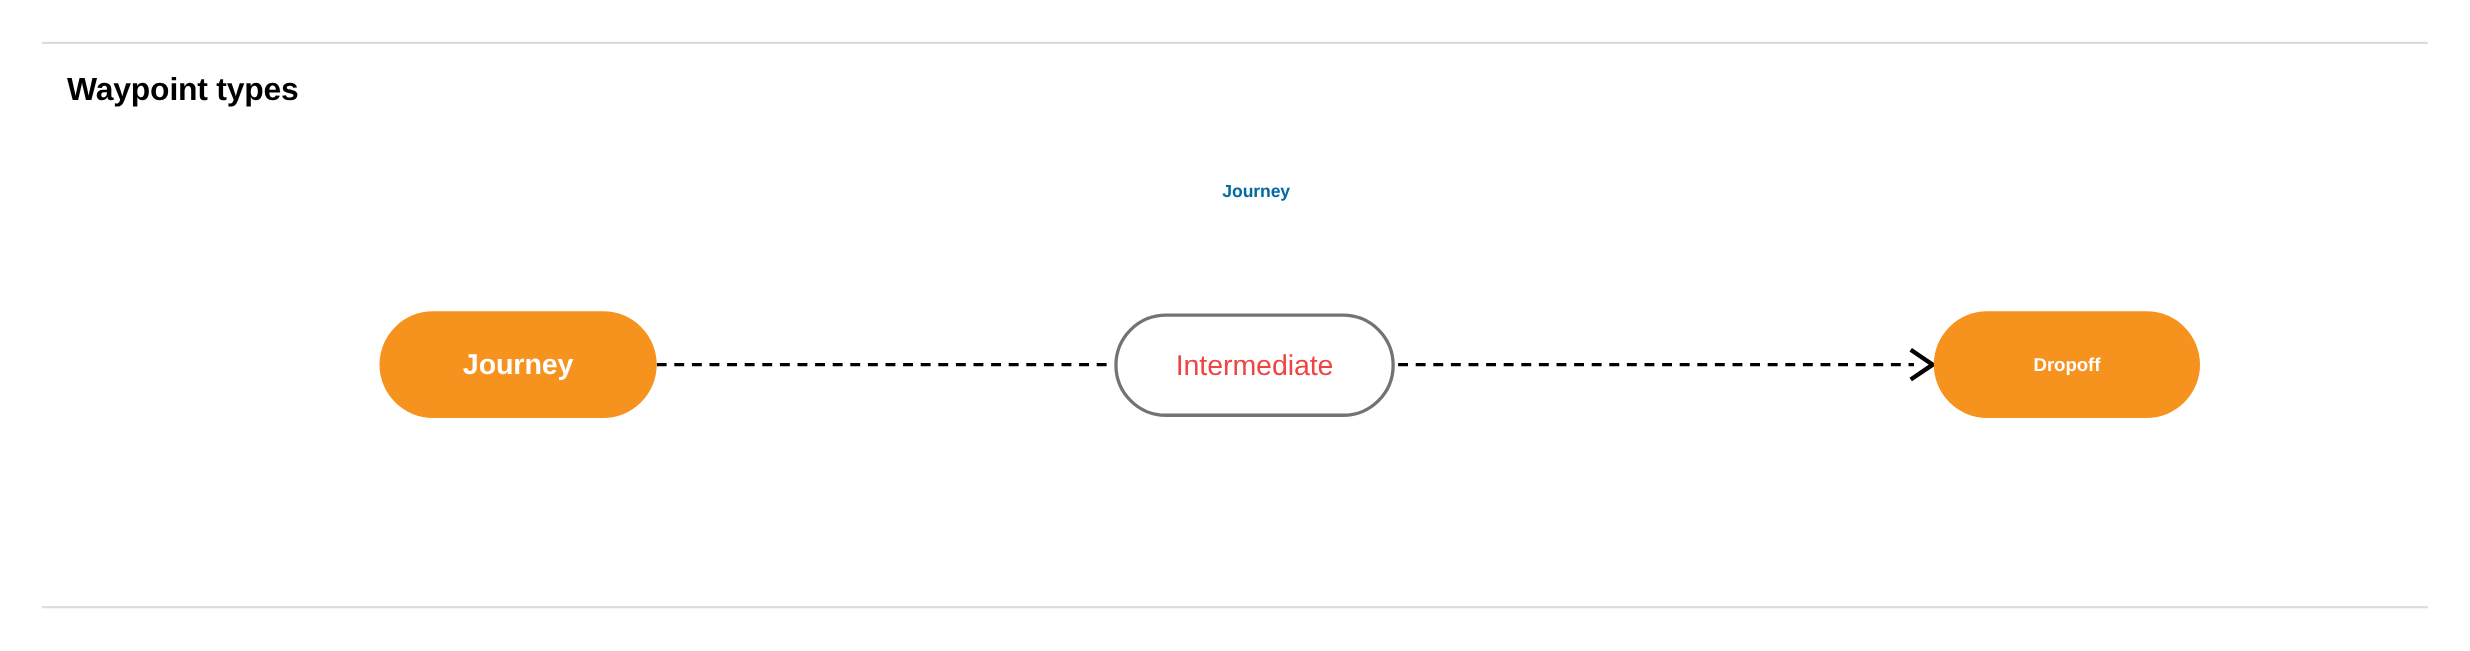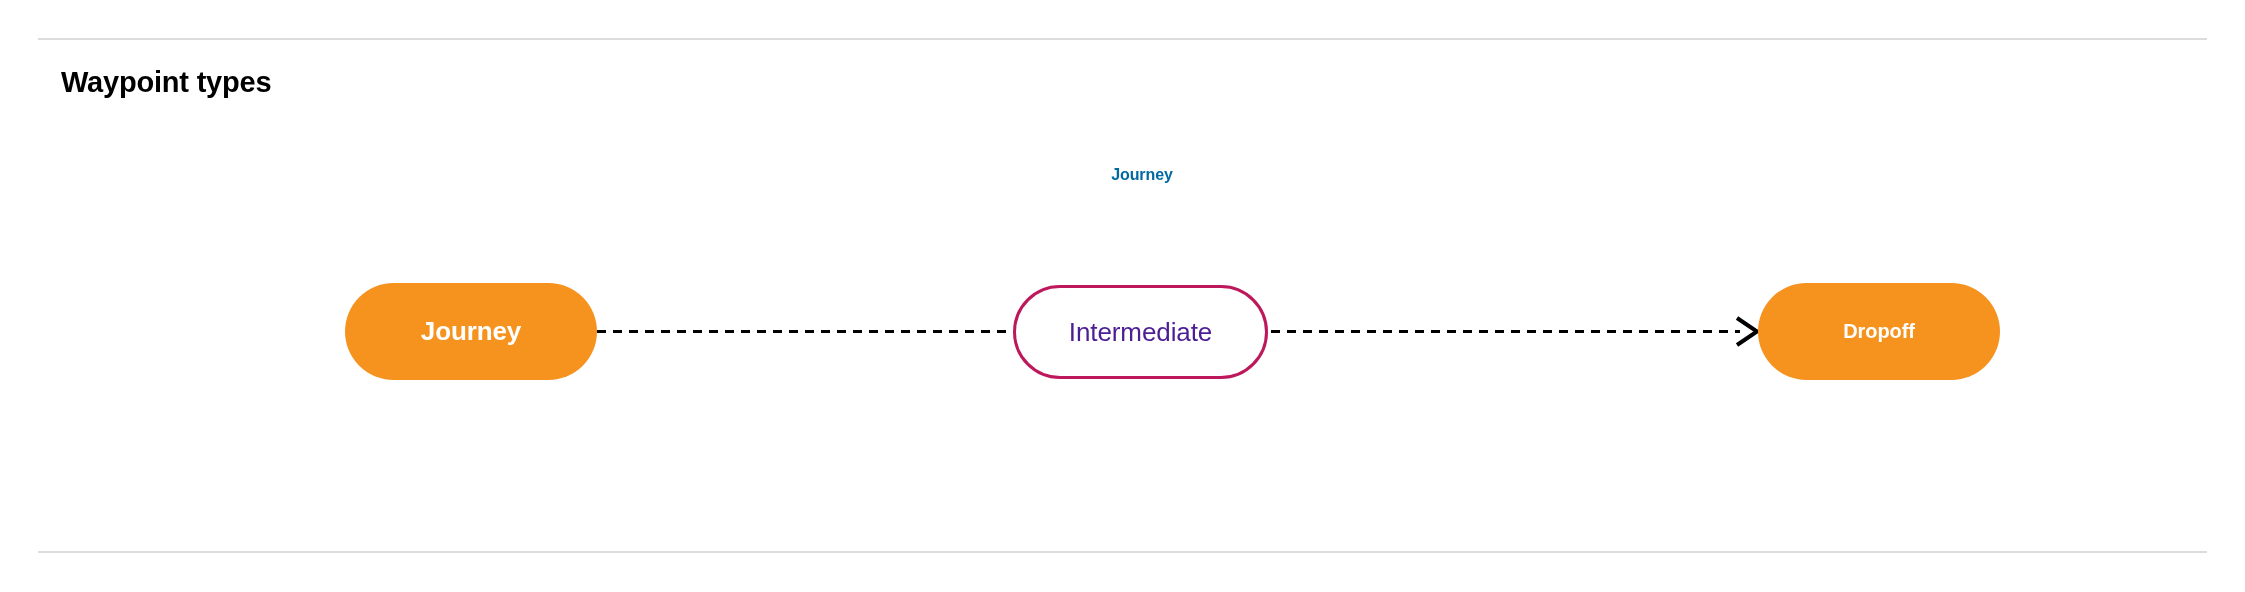--- a/index.html
+++ b/index.html
@@ -100,33 +100,33 @@
     letter-spacing: -0.1px;
   }
 
   .node-dropoff {
     left: 1758px;
     top: 283px;
     width: 242px;
     height: 97px;
     background: #F6921E;
     color: #ffffff;
-    font-size: 20px;
+    font-size: 17px;
     font-weight: bold;
     letter-spacing: -0.1px;
   }
 
   .node-intermediate {
     left: 1013px;
     top: 285px;
     width: 255px;
     height: 94px;
     background: #ffffff;
-    border: 3px solid #be185d;
-    color: #4c1d95;
+    border: 3px solid #737373;
+    color: #ef4444;
     font-size: 26px;
     font-weight: normal;
     letter-spacing: -0.1px;
   }
 </style>
 </head>
 <body>
 
 <div class="page">
 

